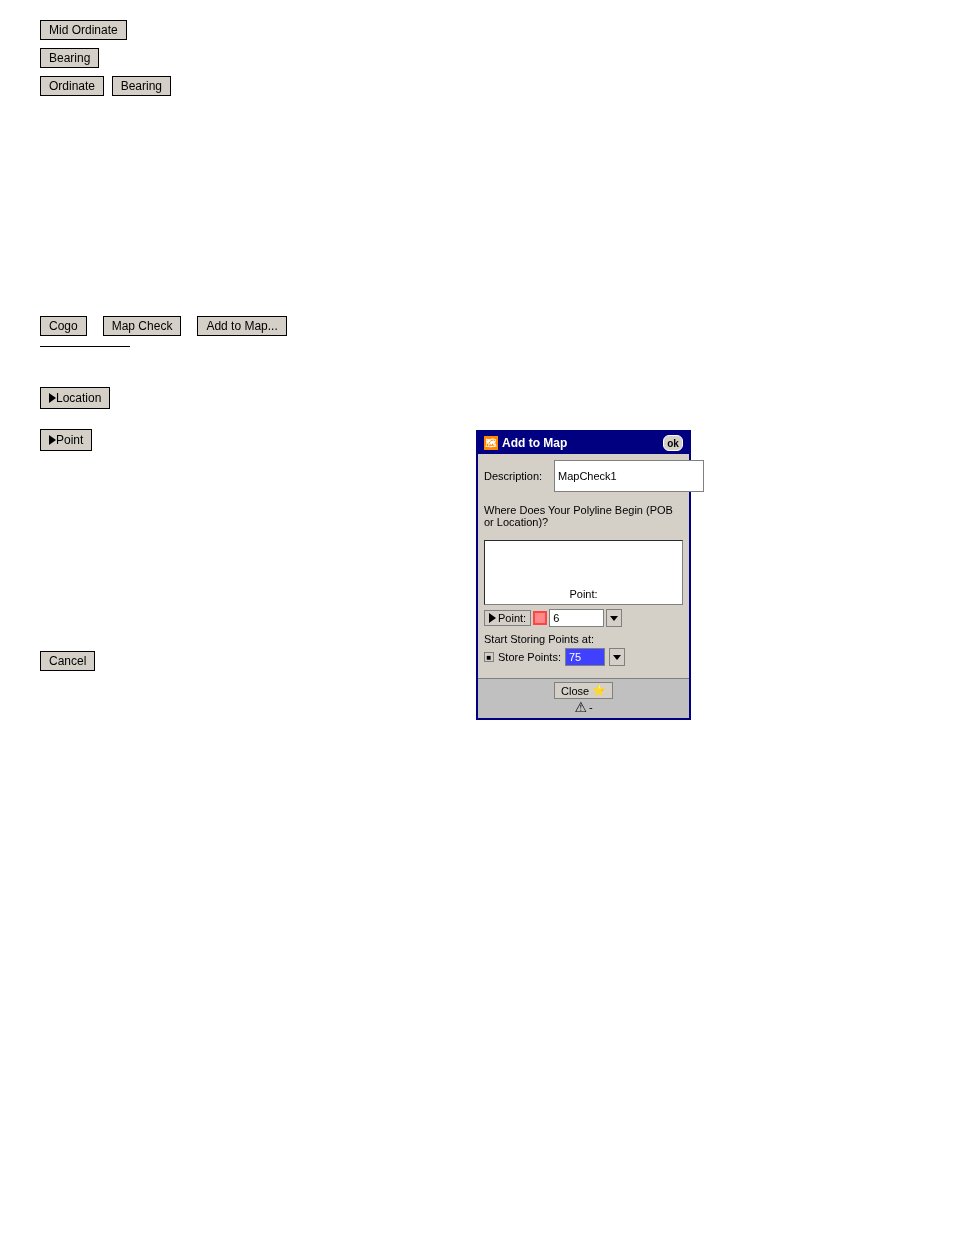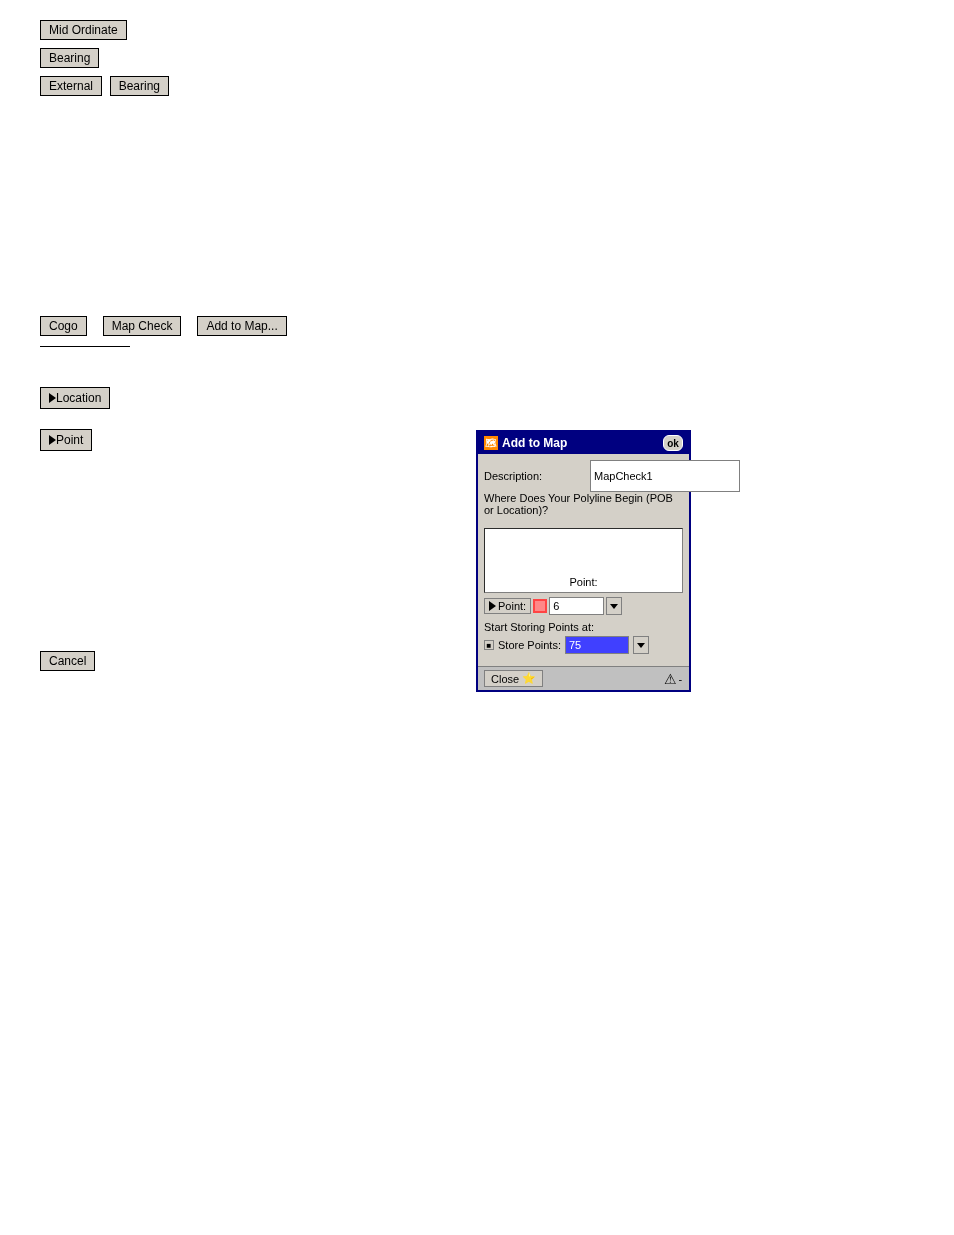--- a/index.html
+++ b/index.html
@@ -129,22 +129,21 @@
     }
 
     .dialog-body {
       padding: 6px;
       background: #d4d0c8;
     }
 
     .dialog-row {
       display: flex;
       align-items: center;
-      margin-bottom: 0;
-      gap: 36px;
+      margin-bottom: 12px;
     }
 
     .dialog-label {
       font-size: 11px;
       color: #000000;
       min-width: 70px;
     }
 
     .dialog-input {
       flex: 1;
@@ -267,32 +266,33 @@
       display: flex;
       align-items: center;
       justify-content: center;
     }
 
     .store-input {
       border: 1px solid #808080;
       background: #4040ff;
       color: #ffffff;
       height: 18px;
-      width: 64px;
+      width: 40px;
       font-size: 11px;
       padding: 1px 3px;
     }
 
     .dialog-footer {
       background: #c0c0c0;
       border-top: 1px solid #808080;
       padding: 3px 6px;
       display: flex;
       align-items: center;
       justify-content: space-between;
+      flex-direction: column;
     }
 
     .close-btn {
       border: 1px solid #808080;
       background: #d4d0c8;
       padding: 1px 6px;
       font-size: 11px;
       cursor: pointer;
       display: flex;
       align-items: center;
@@ -313,21 +313,21 @@
 
 <div class="main-content">
 
   <div class="button-row">
     <button class="win-button">Mid Ordinate</button>
   </div>
   <div class="button-row" style="margin-top:8px;">
     <button class="win-button">Bearing</button>
   </div>
   <div class="button-row">
-    <button class="win-button">External</button>
+    <button class="win-button">Ordinate</button>
     <button class="win-button">Bearing</button>
   </div>
 
   <div class="toolbar-row">
     <button class="win-button">Cogo</button>
     <button class="win-button">Map Check</button>
     <button class="win-button">Add to Map...</button>
   </div>
 
   <div class="separator-line"></div>

